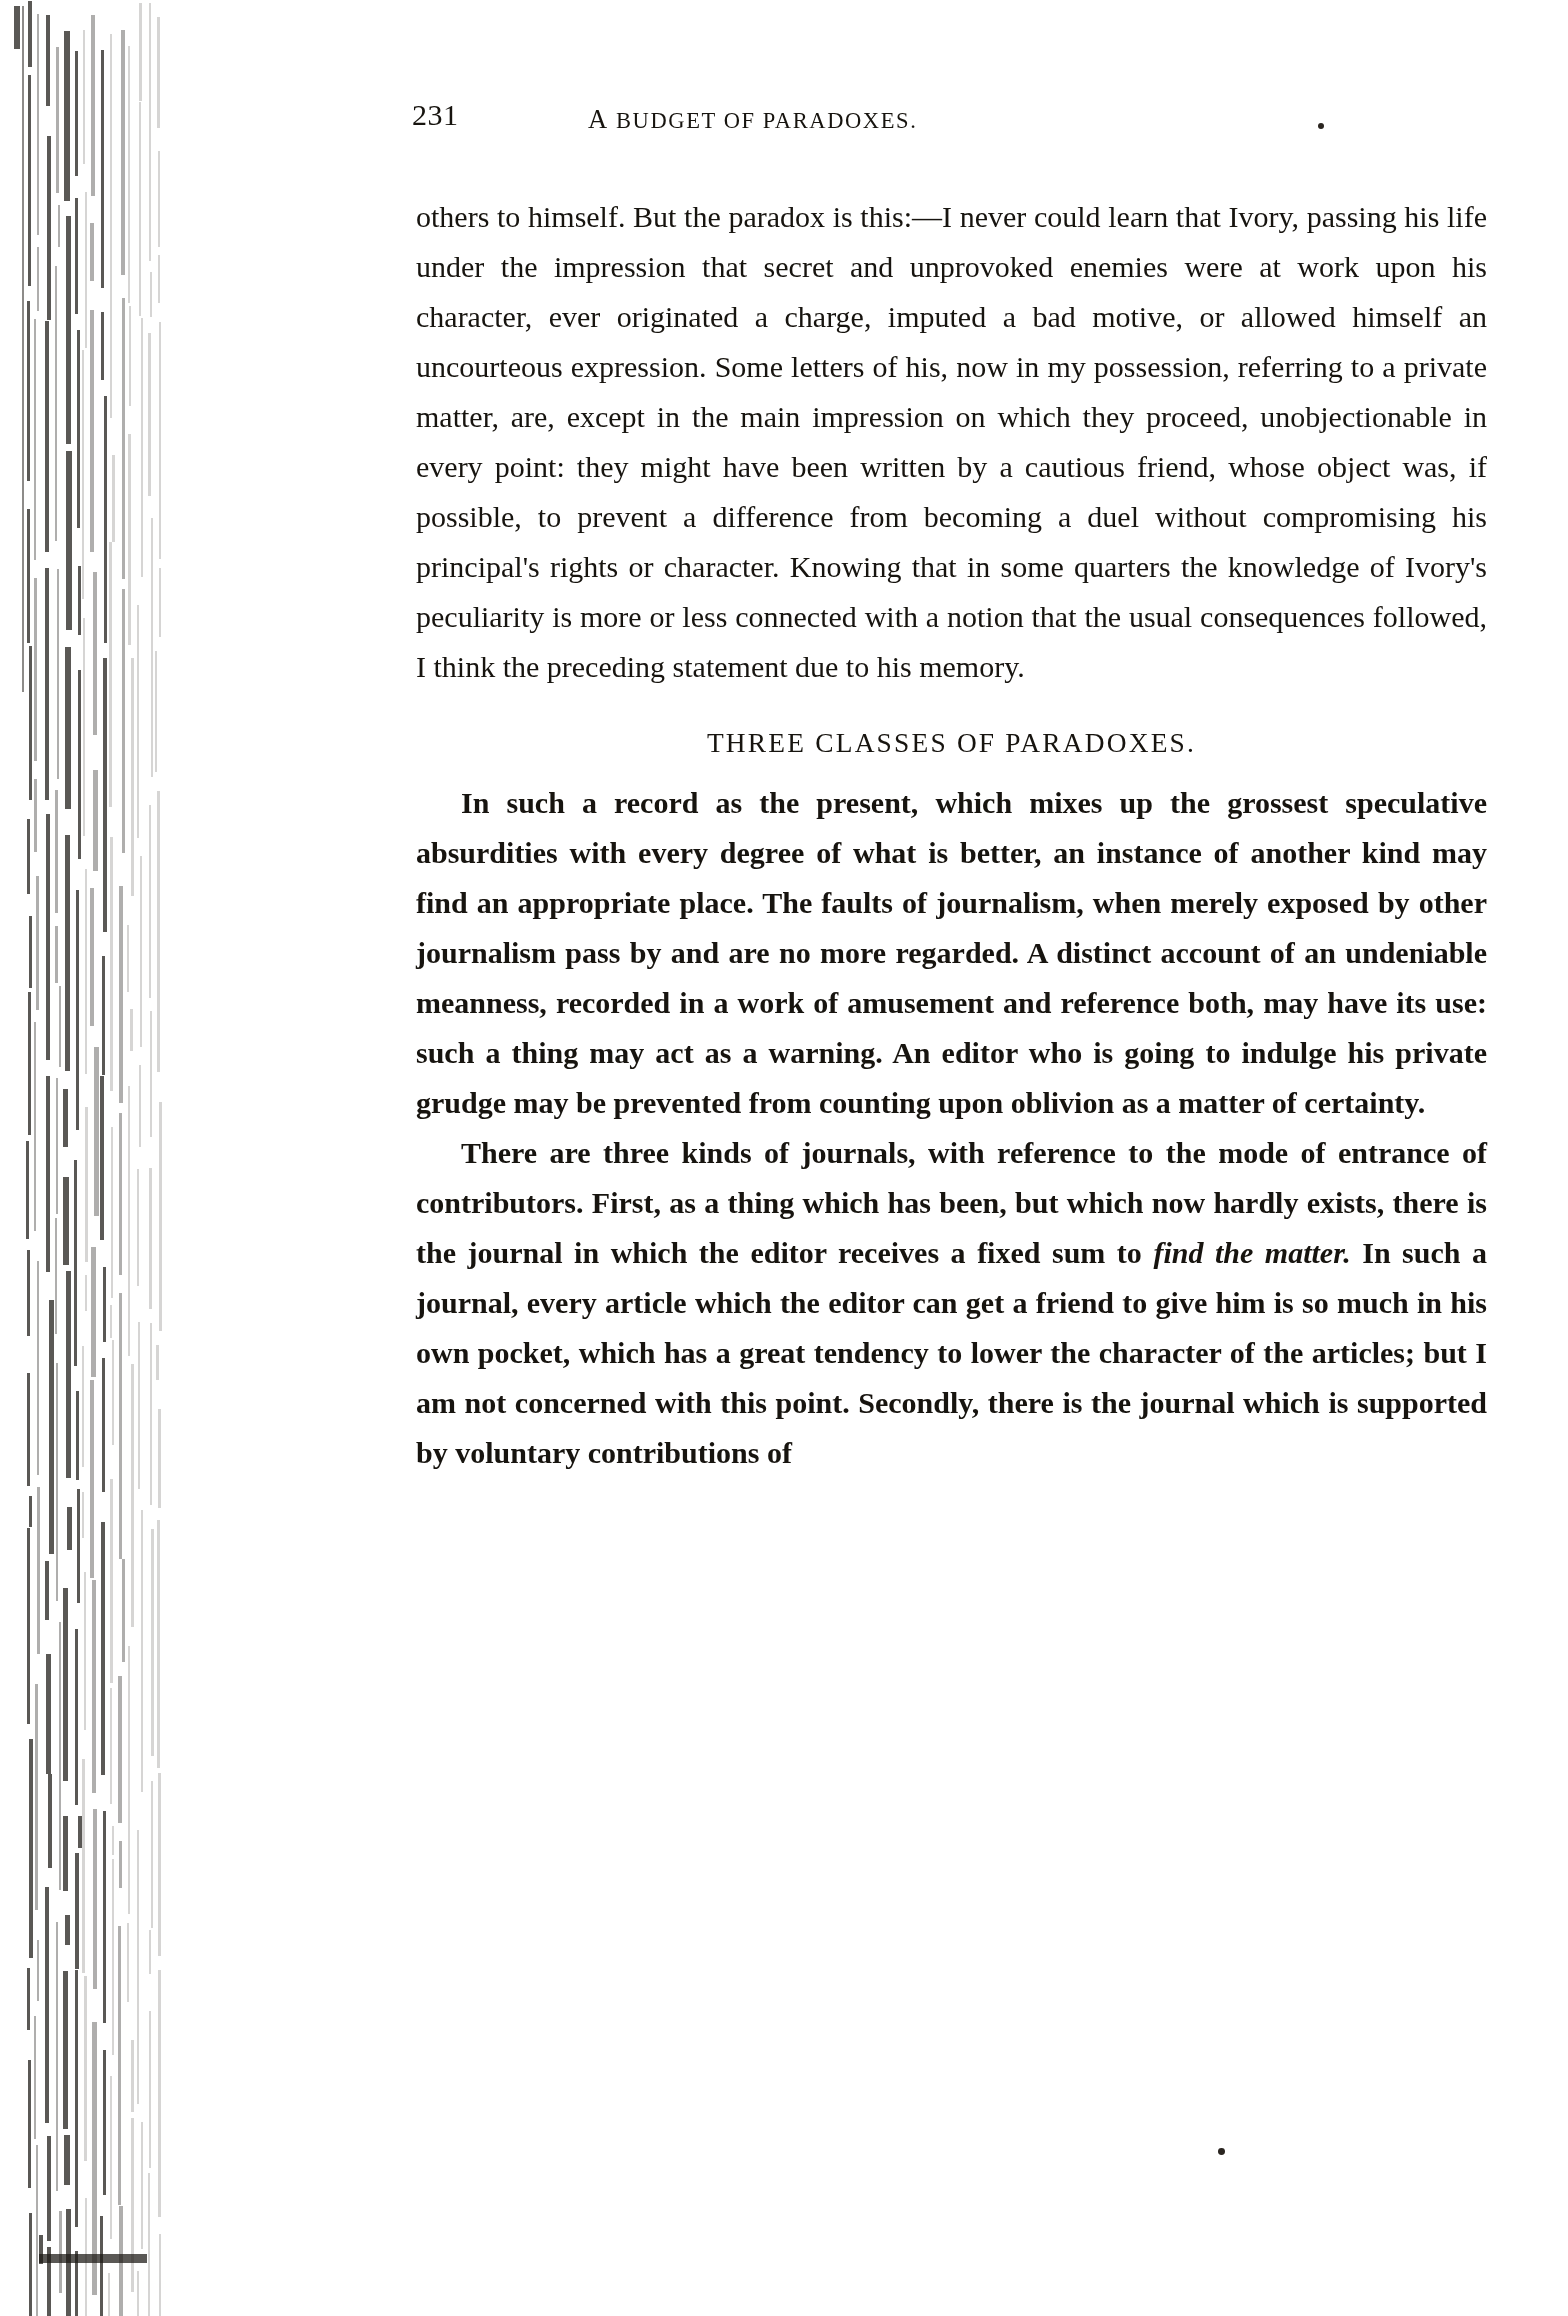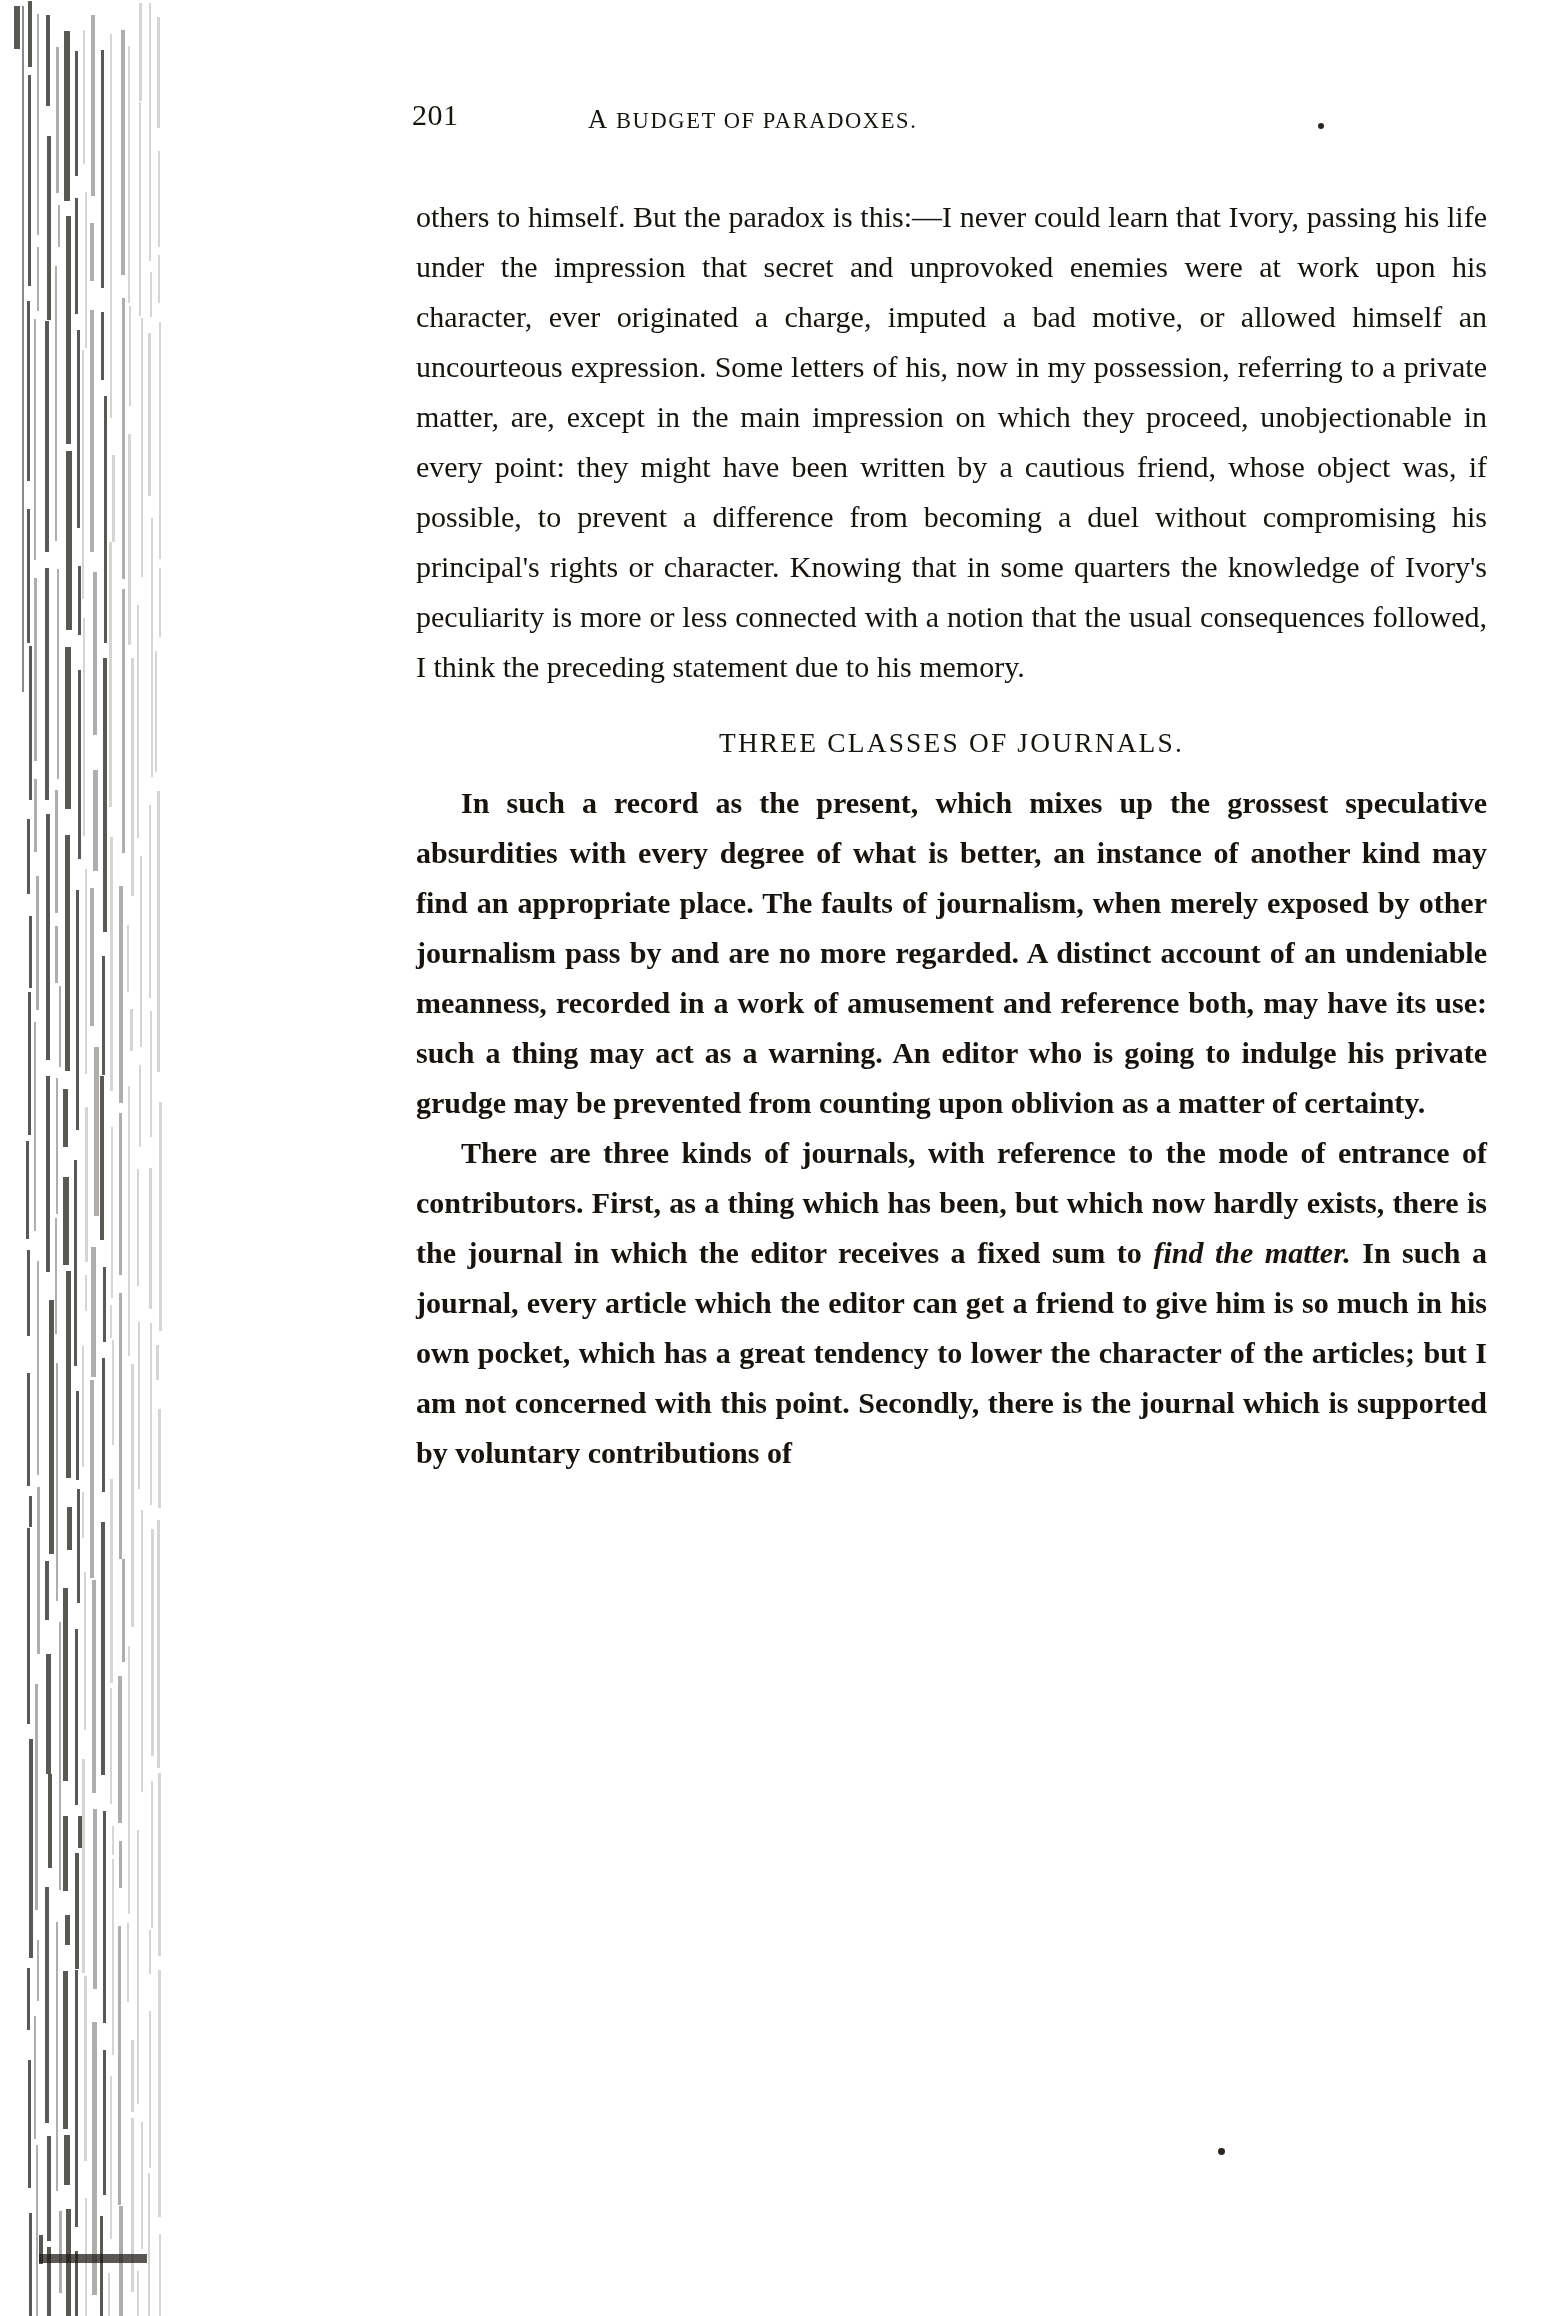--- a/index.html
+++ b/index.html
@@ -305,29 +305,29 @@
     <div class="streak faint" style="left:159px;top:2234px;width:2px;height:94px;"></div>
     <div class="streak" style="left:13.7px;top:5.9px;width:5.9px;height:43px;"></div>
     <div class="streak" style="left:21.6px;top:5.9px;width:2.9px;height:686px;opacity:.5;"></div>
     <div class="streak" style="left:39px;top:2254px;width:108px;height:8.8px;"></div>
     <div class="streak" style="left:39px;top:2235px;width:3.9px;height:29px;"></div>
   </div>
 
 <div id="page">
 
   <div class="header">
-    <div class="folio">201</div>
+    <div class="folio">231</div>
     <div class="runhead"><span class="cap">A</span> BUDGET OF PARADOXES.</div>
   </div>
 
   <div class="col">
 
     <p class="">others to himself.   But the paradox is this:—I never could learn that Ivory, passing his life under the impression that secret and unprovoked enemies were at work upon his character, ever originated a charge, imputed a bad motive, or allowed himself an uncourteous expression.   Some letters of his, now in my possession, referring to a private matter, are, except in the main impression on which they proceed, unobjectionable in every point: they might have been written by a cautious friend, whose object was, if possible, to prevent a difference from becoming a duel without compromising his principal's rights or character.   Knowing that in some quarters the knowledge of Ivory's peculiarity is more or less connected with a notion that the usual consequences followed, I think the preceding statement due to his memory.</p>
 
-    <h2 class="section">THREE CLASSES OF JOURNALS.</h2>
+    <h2 class="section">THREE CLASSES OF PARADOXES.</h2>
 
     <p class="indent">In such   a record as the present, which mixes up the grossest speculative absurdities with every degree of what is better, an instance of another kind may find an appropriate place.   The faults of journalism, when merely exposed by other journalism pass by and are no more regarded.   A distinct account of an undeniable meanness, recorded in a work of amusement and reference both, may have its use: such a thing may act as a warning.   An editor who is going to indulge his private grudge may be prevented from counting upon oblivion as a matter of certainty.</p>
 
     <p class="indent"><span>There are three kinds of journals, with reference to the mode of entrance of contributors.   First, as a thing which has been, but which now hardly exists, there is the journal in which the editor receives a fixed sum to </span><em>find the matter.</em><span> In such a journal, every article which the editor can get a friend to give him is so much in his own pocket, which has a great tendency to lower the character of the articles; but I am not concerned with this point.   Secondly, there is the journal which is supported by voluntary contributions of</span></p>
 
   </div>
 
   <div class="speck" style="left:1318px;top:123px;width:5.9px;height:5.9px;"></div>
   <div class="speck" style="left:1218px;top:2148px;width:6.9px;height:6.9px;"></div>
 </div>

